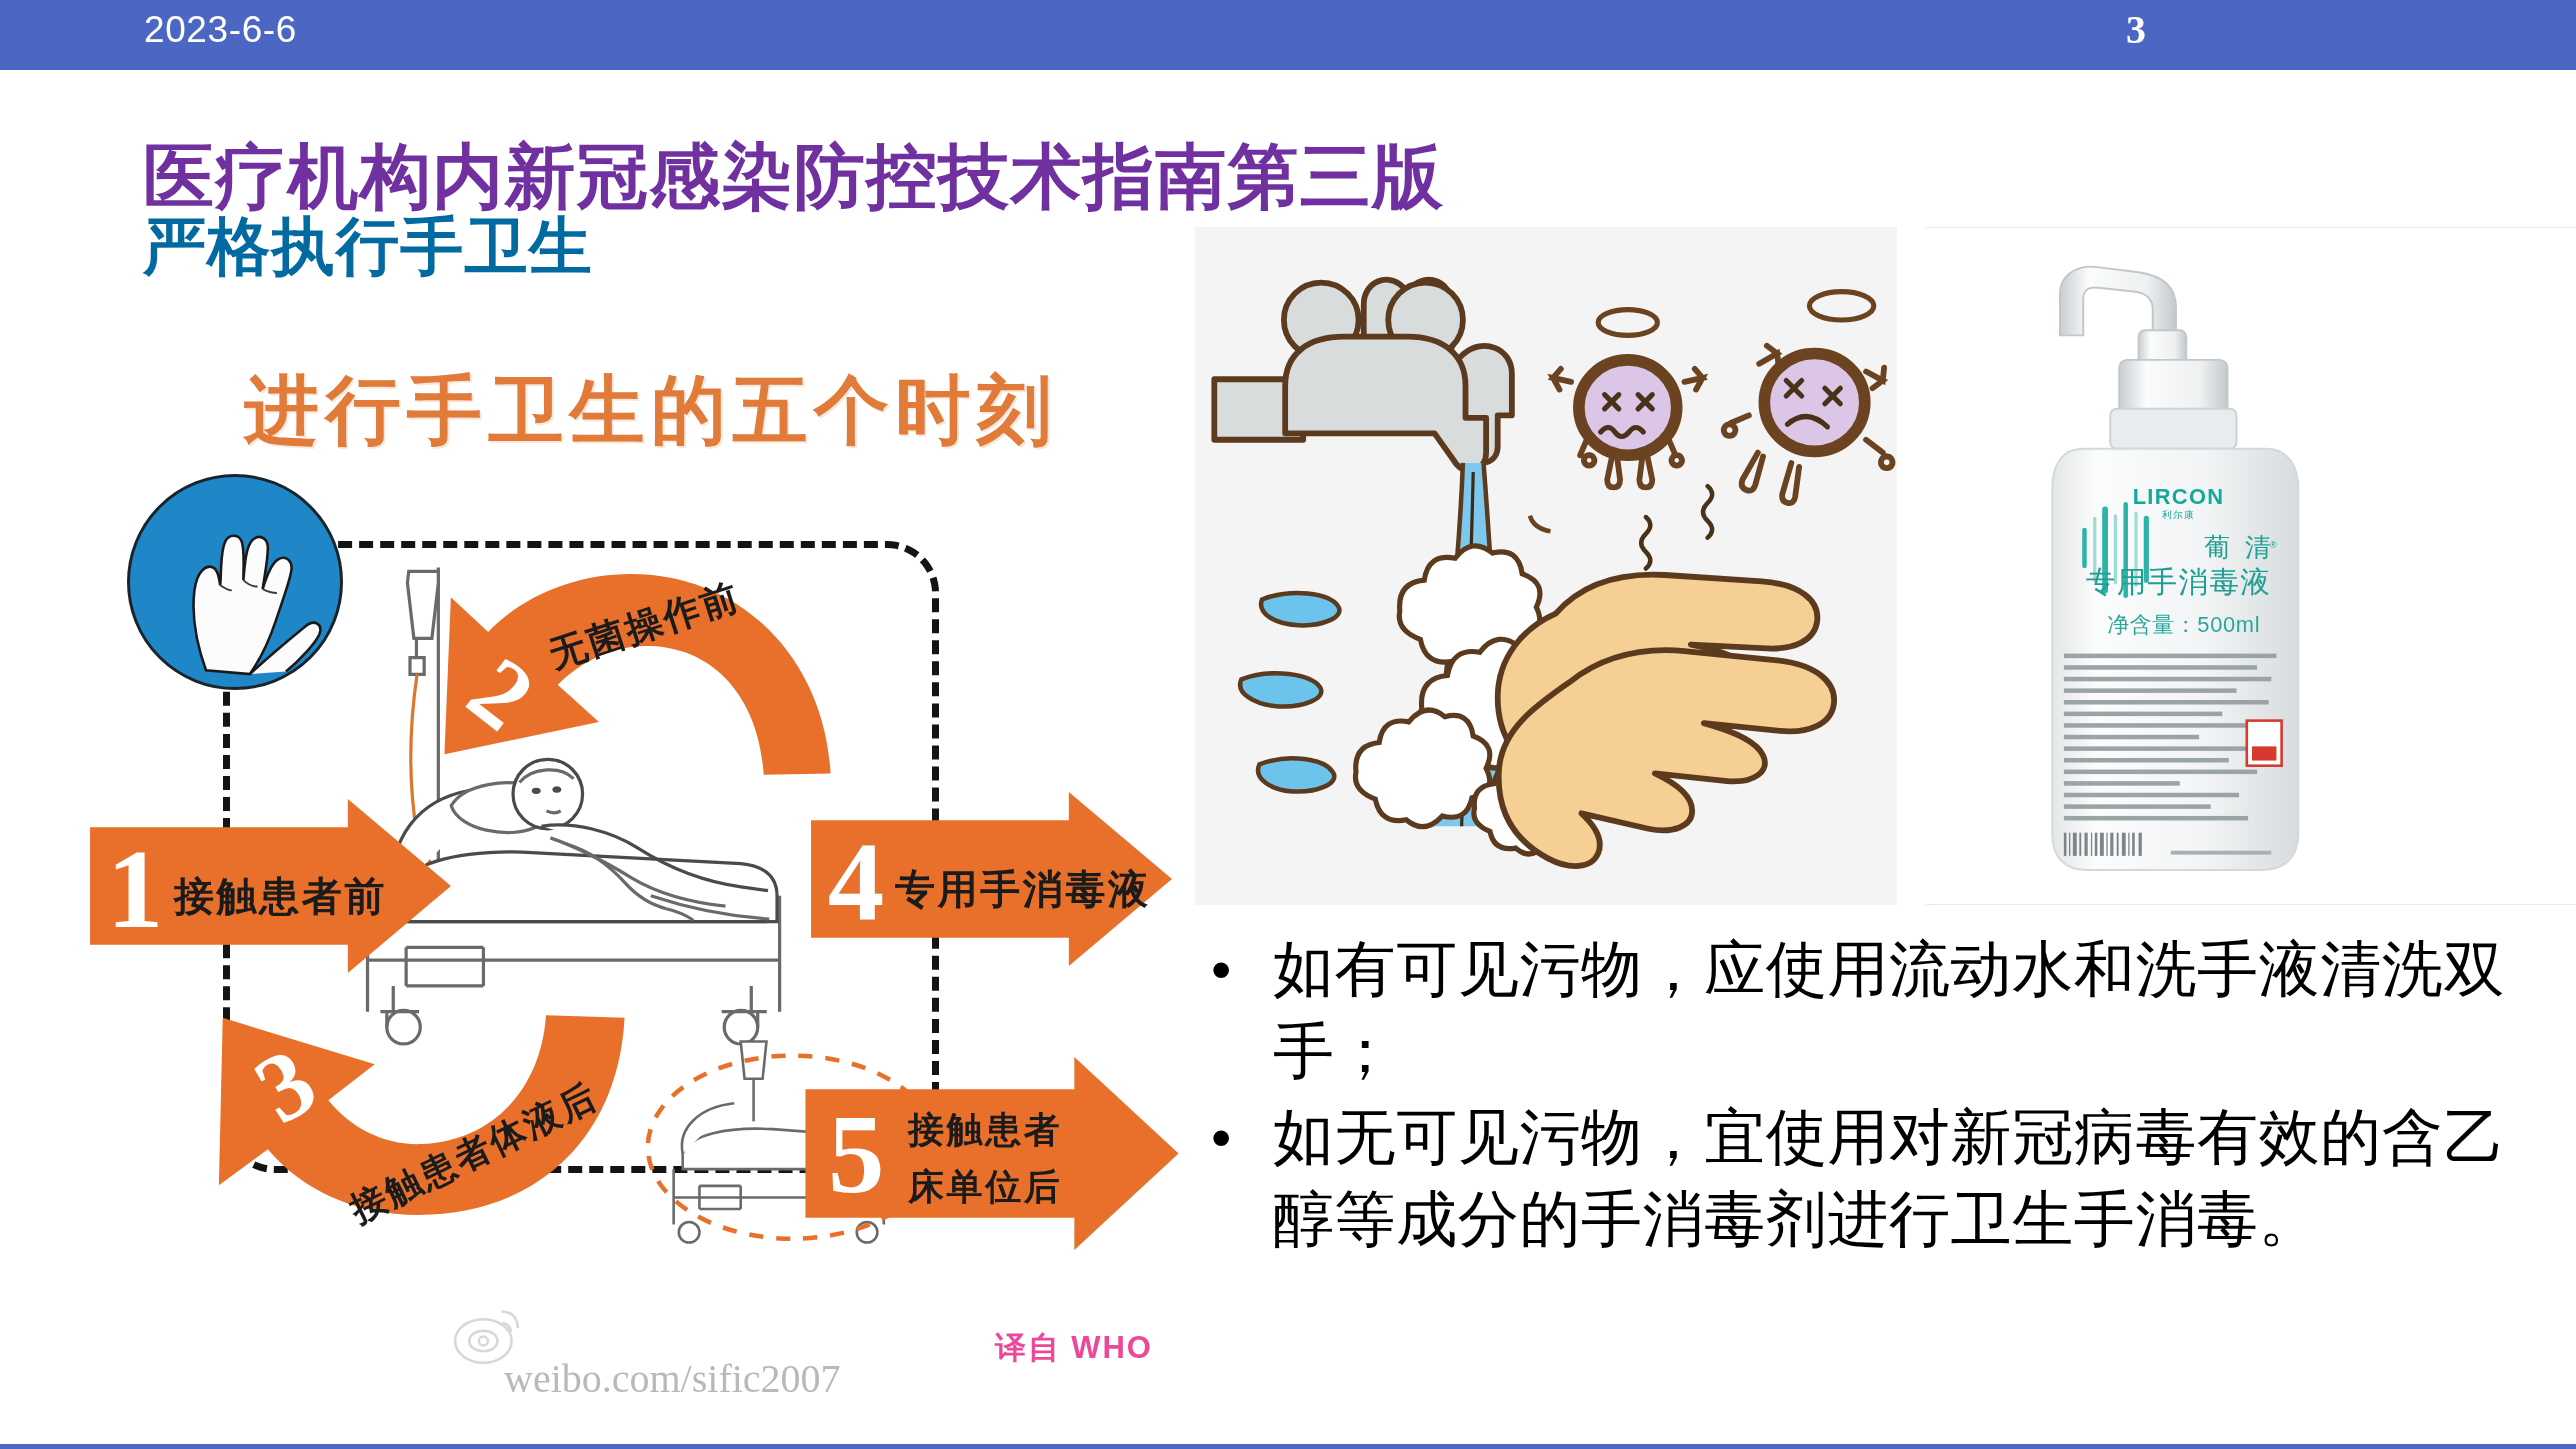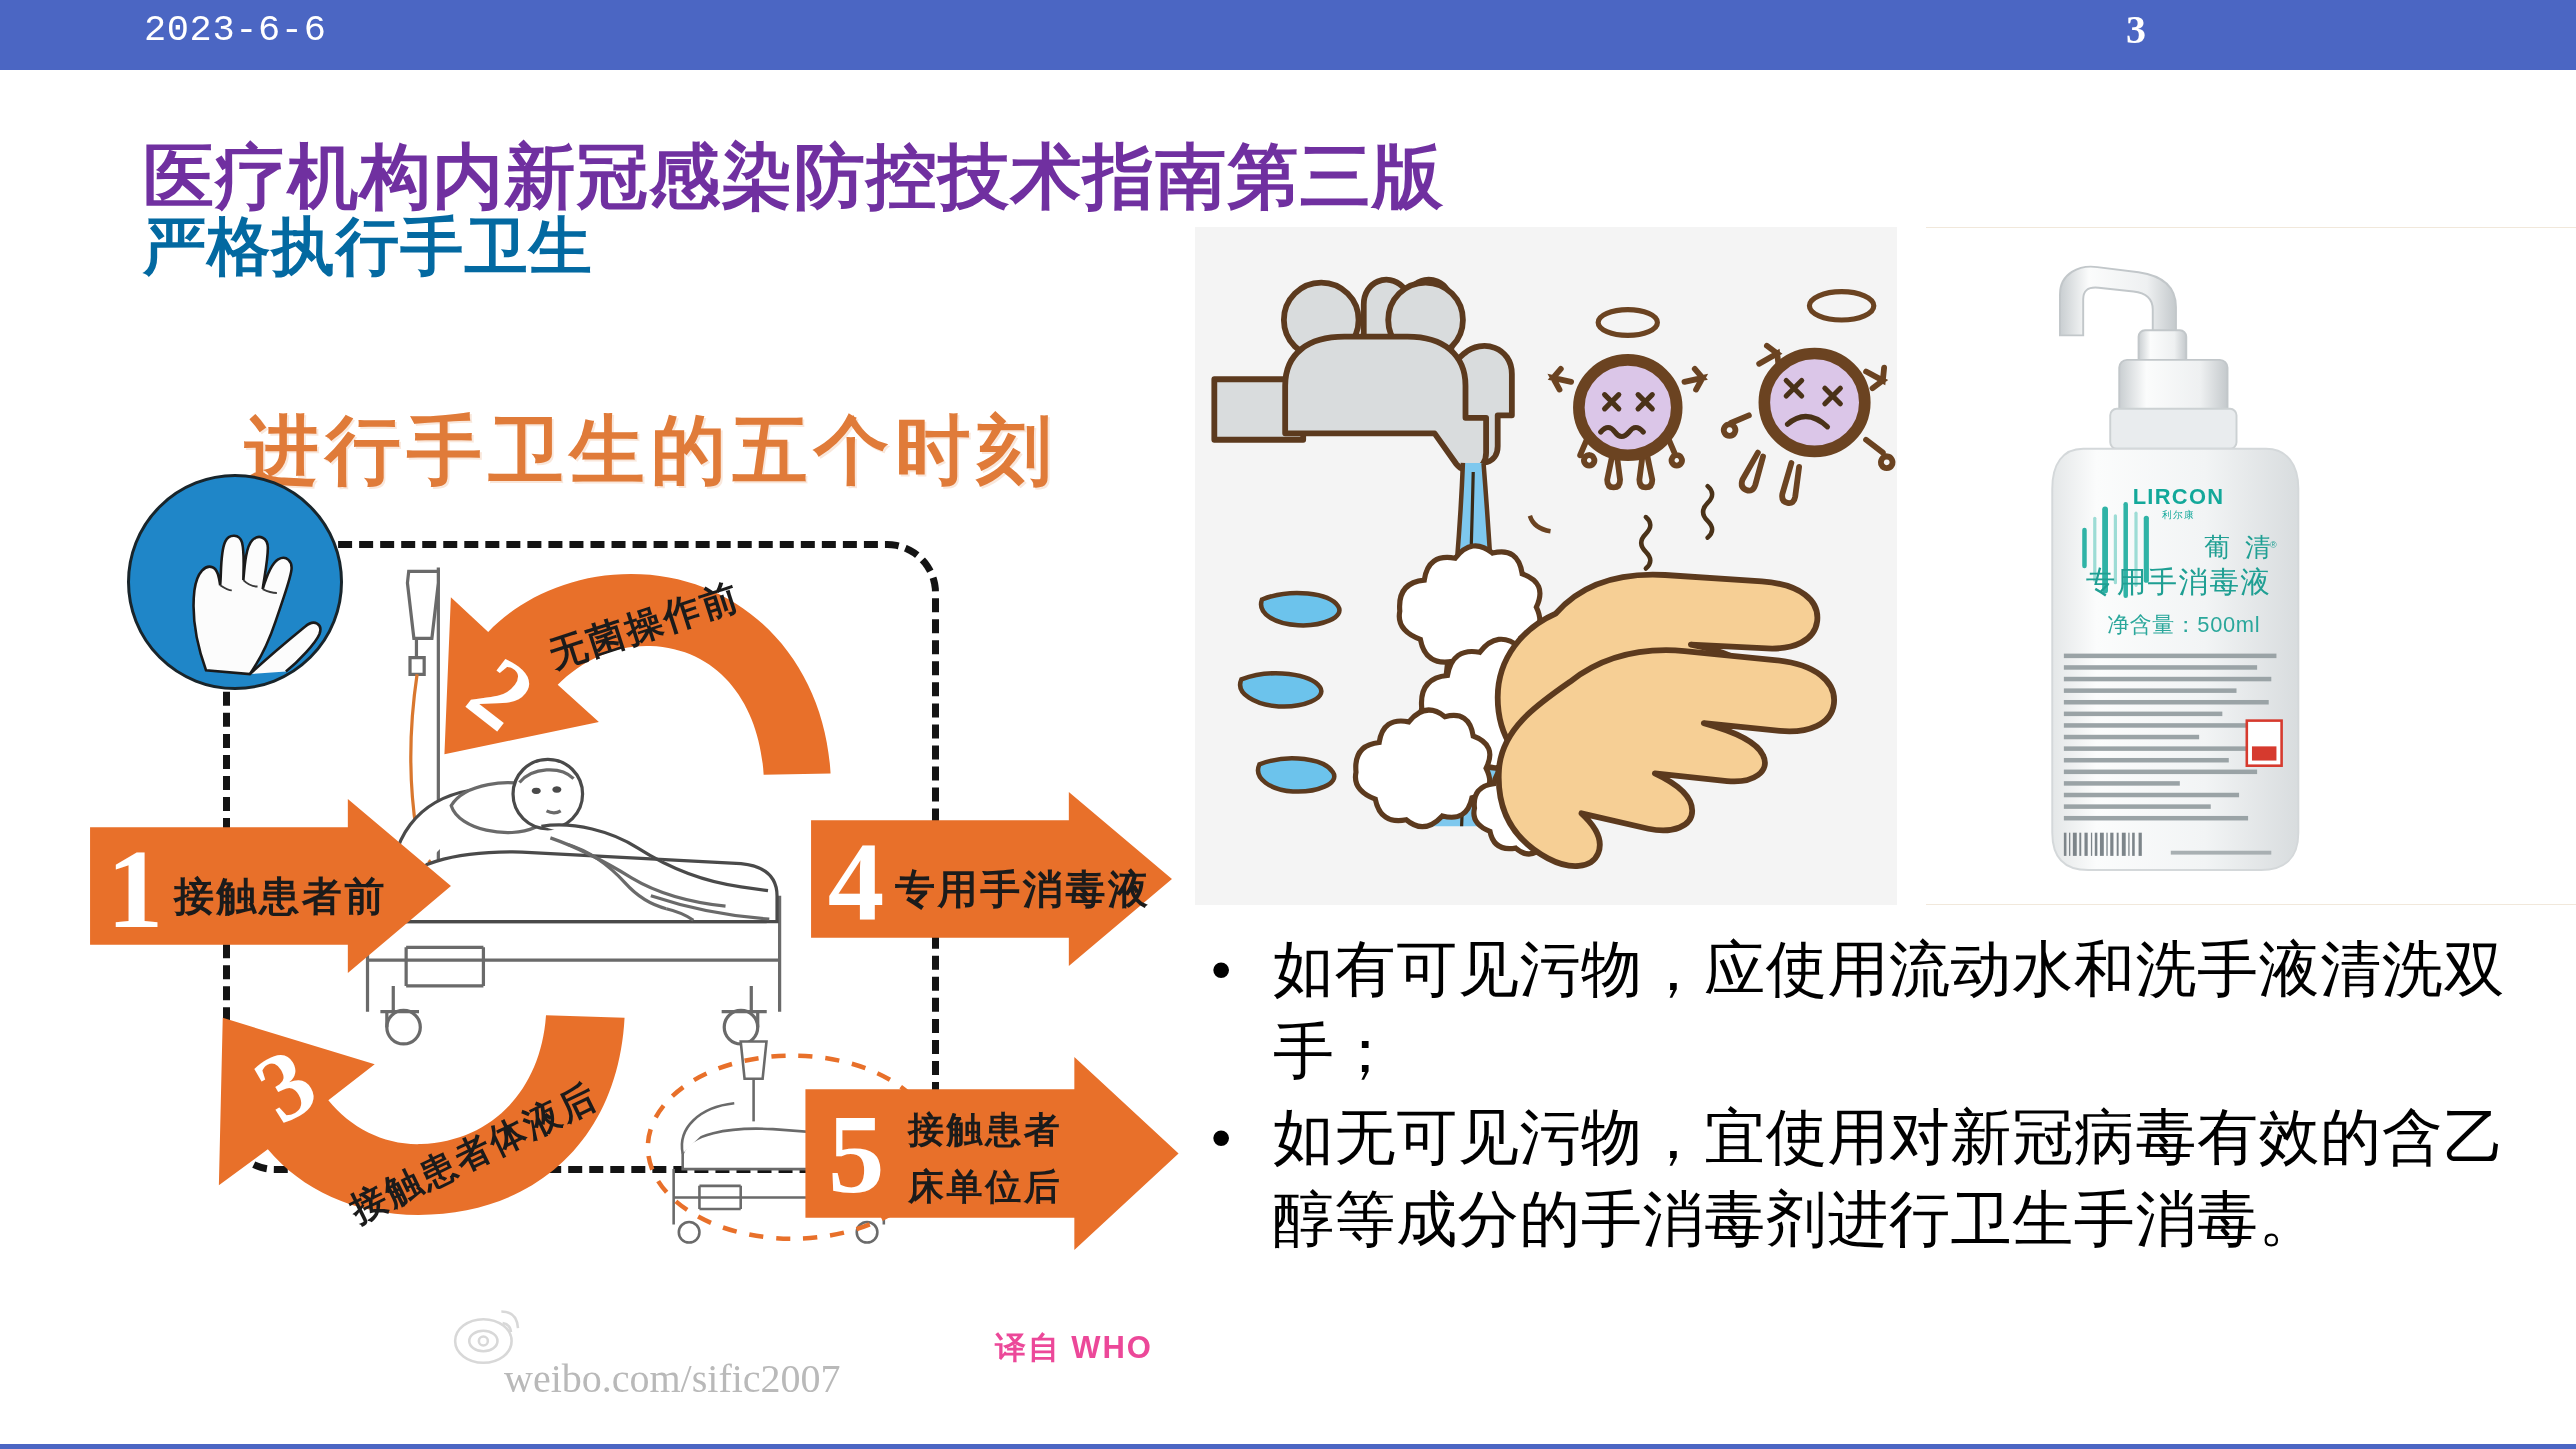--- a/index.html
+++ b/index.html
@@ -2,37 +2,37 @@
 <html style="font-size:10.3px"><head>
 <meta charset="utf-8">
 <style>
   html,body{margin:0;padding:0;background:#fff;}
   body{width:2576px;height:1449px;position:relative;overflow:hidden;
        font-family:"Liberation Sans","DejaVu Sans",sans-serif;}
 
   
   #header-bar{position:absolute;left:0;top:0;width:2576px;height:70px;
               background:#4b66c3;}
-  #header-date{position:absolute;left:144px;top:9px;font-family:Liberation Mono, monospace;
+  #header-date{position:absolute;left:144px;top:9px;font-family:Liberation Sans, sans-serif;
                font-size:37px;color:#ffffff;letter-spacing:0.6px;}
   #header-page{position:absolute;left:2126px;top:6.4px;font-family:"Liberation Serif","DejaVu Serif",serif;
                font-size:40px;font-weight:bold;color:#ffffff;}
   #slide-bottom-rule{position:absolute;left:0;top:1444px;width:2576px;height:5.2px;background:#4b66c3;}
 
   
   #title-1{position:absolute;left:143px;top:120px;font-size:71px;font-weight:bold;
            color:#7030a0;letter-spacing:1.3px;white-space:nowrap;line-height:1.05;margin-top:20px;}
   #title-2{position:absolute;left:143px;top:213px;font-size:63px;font-weight:bold;
            color:#0369a1;letter-spacing:1.3px;white-space:nowrap;line-height:1.05;}
 
   
   #who-block{position:absolute;left:77px;top:348px;width:1121px;height:1056px;}
   #who-heading{position:absolute;left:167px;top:13px;font-size:75px;font-weight:bold;
                color:#e07b39;letter-spacing:6.4px;white-space:nowrap;
-               text-shadow:1.9px 1.9px 0 rgba(224,123,57,.18);margin-top:40px;}
+               text-shadow:1.9px 1.9px 0 rgba(224,123,57,.18);}
 
   
   #who-frame{position:absolute;left:146px;top:193px;width:702px;height:618px;
              border:7px dashed #141414;border-radius:52px;background:transparent;}
 
   
   #hands-icon{position:absolute;left:50px;top:126px;width:210px;height:210px;border-radius:50%;
               background:#1f86c8;border:3.2px solid #19252b;overflow:hidden;}
   #hands-icon svg{display:block;}
 

